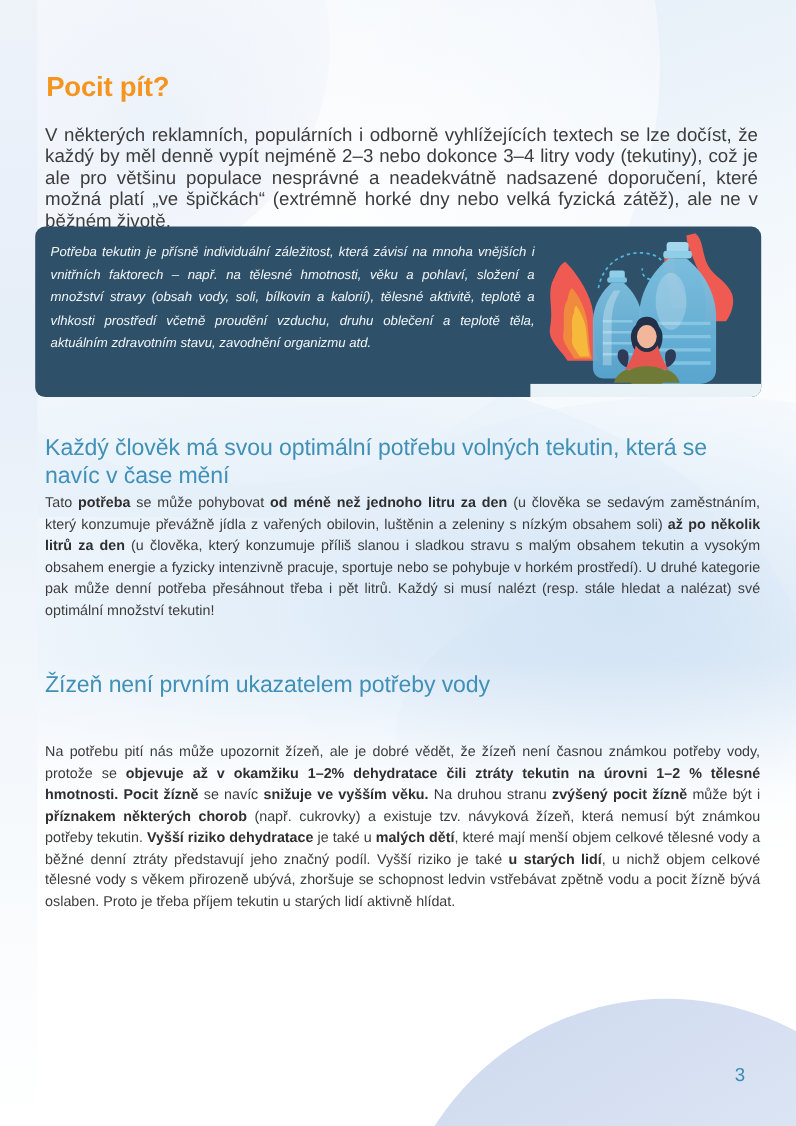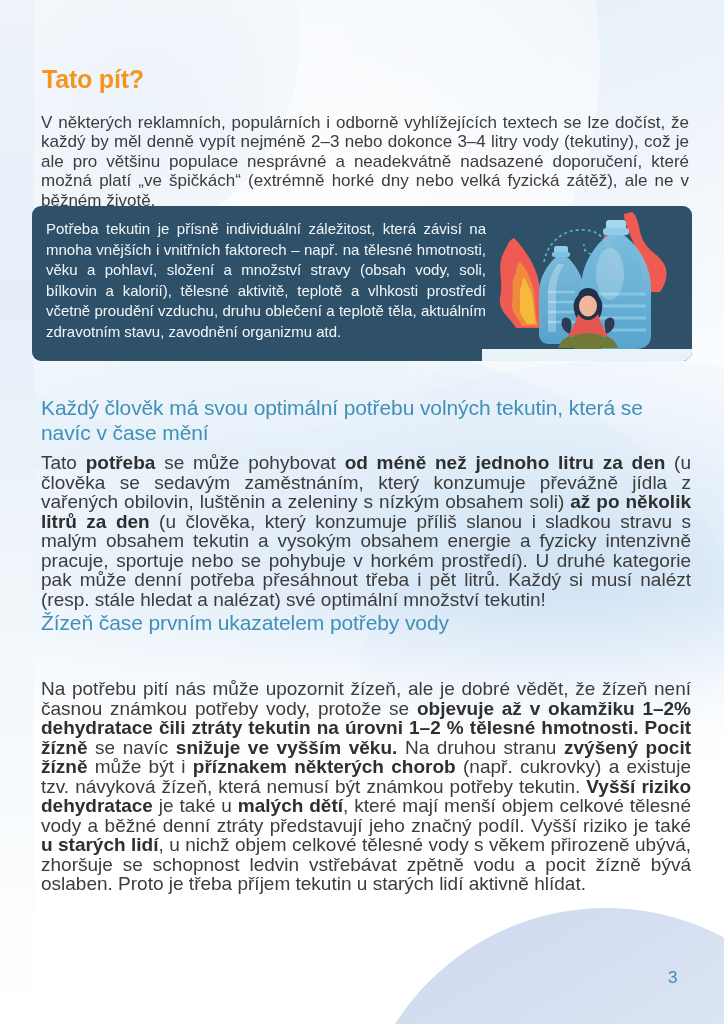--- a/index.html
+++ b/index.html
@@ -88,42 +88,42 @@
 
   
   .callout{
     position:absolute;left:32px;top:206px;width:660px;height:155px;
     background:#2e5068;
     border-radius:9px;
     overflow:hidden;
   }
   .callout-text{
     position:absolute;left:14px;top:13px;width:440px;
-    font-size:15px;line-height:20.6px;
-    color:#f2f6f9;text-align:justify;
+    font-size:12px;line-height:20.6px;
+    color:#f2f6f9;text-align:justify;font-style:italic;
   }
   .callout-text .last-line{text-align:left;}
 
   .illus{
     position:absolute;right:0px;top:0px;width:210px;height:155px;
   }
 
   
   .h2{
     position:absolute;
     font-size:21px;line-height:25px;
     color:#4090b8;font-weight:normal;
     letter-spacing:-0.1px;
   }
   #h2-a{left:41px;top:378px;width:654px;}
   #h2-b{left:41px;top:593px;width:600px;}
 
   .body-text{
     position:absolute;
-    font-size:19px;line-height:19.5px;
+    font-size:13px;line-height:19.5px;
     color:#3c3c3c;text-align:justify;
   }
   #para-1{left:41px;top:434px;width:650px;}
   #para-2{left:41px;top:660px;width:650px;}
 
   b{font-weight:bold;color:#2f2f2f;}
 
   .page-number{
     position:absolute;left:668px;top:968px;
     font-size:17px;color:#3d8ab3;
@@ -142,21 +142,21 @@
     <div class="bg-wave-a"></div>
     <div class="bg-wave-b"></div>
     <div class="bg-wave-c"></div>
     <div class="bg-mid-white"></div>
     <div class="bg-bottom-circle"></div>
     <div class="bg-left-edge"></div>
   </div>
 
   <div class="content">
 
-    <h1 class="page-title">Tato pít?</h1>
+    <h1 class="page-title">Pocit pít?</h1>
 
     <div class="intro">
       <span>V některých reklamních, populárních i odborně vyhlížejících textech se lze dočíst, že každý</span>
       <span>by měl denně vypít nejméně 2–3 nebo dokonce 3–4 litry vody (tekutiny), což je ale pro většinu</span>
       <span>populace nesprávné a neadekvátně nadsazené doporučení, které možná platí „ve špičkách“</span>
       <span class="last-line">(extrémně horké dny nebo velká fyzická zátěž), ale ne v běžném životě.</span>
     </div>
 
     <div class="callout">
       <div class="callout-text">
@@ -220,20 +220,20 @@
       </svg>
     </div>
 
     <h2 class="h2" id="h2-a">
       <span>Každý člověk má svou optimální potřebu volných tekutin, která</span>
       <span>se navíc v čase mění</span>
     </h2>
 
     <p class="body-text" id="para-1"><span>Tato </span><b>potřeba</b><span> se může pohybovat </span><b>od méně než jednoho litru za den</b><span> (u člověka se sedavým zaměstnáním, který konzumuje převážně jídla z vařených obilovin, luštěnin a zeleniny s nízkým obsahem soli) </span><b>až po několik litrů za den</b><span> (u člověka, který konzumuje příliš slanou i sladkou stravu s malým obsahem tekutin a vysokým obsahem energie a fyzicky intenzivně pracuje, sportuje nebo se pohybuje v horkém prostředí). U druhé kategorie pak může denní potřeba přesáhnout třeba i pět litrů. Každý si musí nalézt (resp. stále hledat a nalézat) své optimální množství tekutin!</span></p>
 
-    <h2 class="h2" id="h2-b">Žízeň čase prvním ukazatelem potřeby vody</h2>
+    <h2 class="h2" id="h2-b">Žízeň není prvním ukazatelem potřeby vody</h2>
 
     <p class="body-text" id="para-2"><span>Na potřebu pití nás může upozornit žízeň, ale je dobré vědět, že žízeň není časnou známkou potřeby vody, protože se </span><b>objevuje až v okamžiku 1–2% dehydratace čili ztráty tekutin na úrovni 1–2 % tělesné hmotnosti. Pocit žízně</b><span> se navíc </span><b>snižuje ve vyšším věku.</b><span> Na druhou stranu </span><b>zvýšený pocit žízně</b><span> může být i </span><b>příznakem některých chorob</b><span> (např. cukrovky) a existuje tzv. návyková žízeň, která nemusí být známkou potřeby tekutin. </span><b>Vyšší riziko dehydratace</b><span> je také u </span><b>malých dětí</b><span>, které mají menší objem celkové tělesné vody a běžné denní ztráty představují jeho značný podíl. Vyšší riziko je také </span><b>u starých lidí</b><span>, u nichž objem celkové tělesné vody s věkem přirozeně ubývá, zhoršuje se schopnost ledvin vstřebávat zpětně vodu a pocit žízně bývá oslaben. Proto je třeba příjem tekutin u starých lidí aktivně hlídat.</span></p>
 
     <div class="page-number">3</div>
 
   </div>
 </div>
 
 </body></html>

